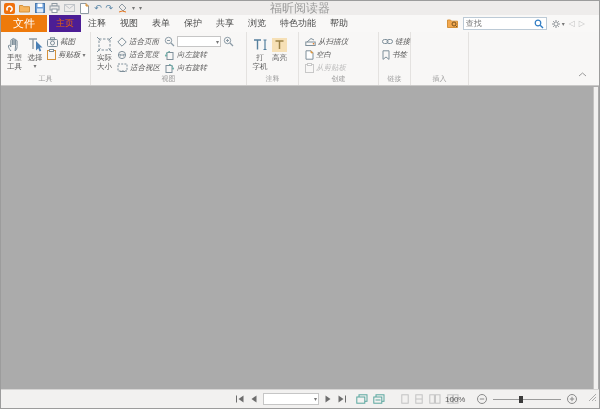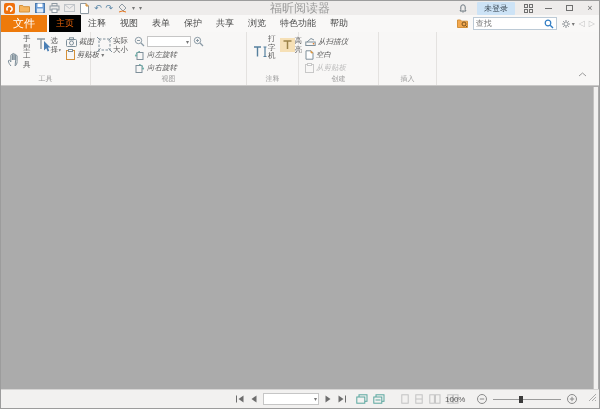--- a/index.html
+++ b/index.html
@@ -18,31 +18,31 @@
   .tb-right { margin-left:auto; display:flex; align-items:center; gap:9px; }
   .login-pill { background:#cde3f6; color:#3c4a56; font-size:8px; padding:1px 7px; border-radius:1px; }
   .wc { width:12px; height:10px; display:flex; align-items:center; justify-content:center; color:#6f6f6f; font-size:9px; }
   .wc-min-bar { width:7px; height:1px; background:#6f6f6f; }
   .wc-max-box { width:7px; height:6px; border:1px solid #6f6f6f; }
 
   
   .tabrow { position:absolute; top:14px; left:0; right:0; height:17px; background:#f9f8f7; display:flex; align-items:stretch; }
   .file-tab { background:#ee7a0b; color:#fff; font-size:11px; display:flex; align-items:center; padding:0 12px; margin-right:2px; }
   .tab { font-size:9px; color:#4a4a4a; display:flex; align-items:center; padding:0 7px; }
-  .tab.active { background:#000000; color:#e8630a;text-align:center; }
-  .tabrow-right { margin-left:auto; display:flex; align-items:center; gap:4px; padding-right:4px; }
+  .tab.active { background:#4c1d95; color:#e8630a;text-align:center; }
+  .tabrow-right { margin-left:auto; display:flex; align-items:center; gap:4px; padding-right:14px; }
   .search-box { width:84px; height:13px; background:#fff; border:1px solid #bccad6; display:flex; align-items:center; padding:0 2px; }
   .search-box input { border:none; outline:none; flex:1; min-width:0; font-size:8px; color:#555; background:transparent; font-family:inherit; }
   .nav-arrow { font-size:8px; color:#c2c2c2; }
 
   
   .ribbon { position:absolute; top:31px; left:0; right:0; height:54px; background:#f8f7f6; border-bottom:1px solid #c9c8c7; display:flex; }
   .rgroup { position:relative; border-right:1px solid #e4e2e0; padding:3px 3px 10px; display:flex; align-items:flex-start; }
   .glabel { position:absolute; bottom:1px; left:0; right:0; text-align:center; font-size:7px; color:#9b9b9b; }
-  .rbig { display:flex; flex-direction:row; align-items:flex-end; padding:0 2px;font-family:Liberation Mono, monospace; }
+  .rbig { display:flex; flex-direction:column; align-items:center; padding:0 2px; }
   .rbig .ric { height:19px; display:flex; align-items:center; justify-content:center; }
   .rlabel { font-size:7.5px; line-height:8.5px; color:#595959; text-align:center; white-space:pre-line; }
   .rcol { display:flex; flex-direction:column; }
   .rsmall { display:flex; align-items:center; gap:2px; height:13px; font-size:7.5px; color:#595959; white-space:nowrap;font-style:italic; }
   .dis { color:#bdbdbd !important; }
   .zcombo { width:44px; height:11px; background:#fff; border:1px solid #c6c6c6; display:flex; align-items:center; justify-content:flex-end; padding-right:1px; }
   .hl-chip { width:15px; height:14px; background:#f6e0b6; display:flex; align-items:center; justify-content:center; }
   .ribbon-collapse { position:absolute; right:12px; bottom:4px; }
 
   
@@ -109,44 +109,20 @@
       <div class="qat-ic">
         <svg width="10" height="10">
             <path d="M4,1 L8,5 L5,8 L1,4 z" fill="none" stroke="#8f9aa3"></path>
             <path d="M1,9 q3,-2 7,0" fill="none" stroke="#e8751a"></path>
           </svg>
       </div>
       <span class="tinycaret">▾</span>
       <span class="tinycaret">▾</span>
     </div>
     <div class="win-title">福昕阅读器</div>
-    <div class="tb-right">
-      <div>
-        <svg width="10" height="10">
-            <path d="M2,8 L8,8 L7.2,6.5 V4 a2.2,2.2 0 0 0 -4.4,0 V6.5 z" fill="none" stroke="#6f7a82"></path>
-            <path d="M4.2,8.7 a0.9,0.9 0 0 0 1.6,0" fill="none" stroke="#6f7a82"></path>
-          </svg>
-      </div>
-      <div class="login-pill">未登录</div>
-      <div>
-        <svg width="9" height="9">
-            <rect x="0.5" y="0.5" width="3" height="3" fill="none" stroke="#6f6f6f"></rect>
-            <rect x="5.5" y="0.5" width="3" height="3" fill="none" stroke="#6f6f6f"></rect>
-            <rect x="0.5" y="5.5" width="3" height="3" fill="none" stroke="#6f6f6f"></rect>
-            <rect x="5.5" y="5.5" width="3" height="3" fill="none" stroke="#6f6f6f"></rect>
-          </svg>
-      </div>
-      <div class="wc">
-          <div class="wc-min-bar"></div>
-        </div>
-      <div class="wc">
-          <div class="wc-max-box"></div>
-        </div>
-      <div class="wc">×</div>
-    </div>
   </div>
 
   <div class="tabrow">
     <div class="file-tab">文件</div>
     <div class="tab active">主页</div>
     <div class="tab">注释</div>
     <div class="tab">视图</div>
     <div class="tab">表单</div>
     <div class="tab">保护</div>
     <div class="tab">共享</div>
@@ -227,20 +203,42 @@
       <div class="rbig">
         <div class="ric">
           <svg width="17" height="17">
               <rect x="3" y="3" width="11" height="11" fill="none" stroke="#7e8f9a" stroke-dasharray="2.5,1.5"></rect>
               <path d="M1,1 L4.5,4.5 M16,1 L12.5,4.5 M1,16 L4.5,12.5 M16,16 L12.5,12.5" stroke="#7e8f9a" fill="none"></path>
             </svg>
         </div>
         <div class="rlabel">实际
 大小</div>
       </div>
+      <div class="rcol" style="margin-left:2px">
+        <div class="rsmall">
+          <svg width="10" height="10">
+              <polygon points="5,0.8 9.2,5 5,9.2 0.8,5" fill="none" stroke="#7e8f9a"></polygon>
+            </svg>
+          <span>适合页面</span>
+        </div>
+        <div class="rsmall">
+          <svg width="10" height="10">
+              <circle cx="5" cy="5" r="3.6" fill="none" stroke="#7e8f9a"></circle>
+              <path d="M2.6,5 H7.4 M3.8,3.8 L2.6,5 L3.8,6.2 M6.2,3.8 L7.4,5 L6.2,6.2" stroke="#7e8f9a" fill="none"></path>
+            </svg>
+          <span>适合宽度</span>
+        </div>
+        <div class="rsmall">
+          <svg width="11" height="9">
+              <rect x="1" y="1" width="9" height="7" fill="none" stroke="#7e8f9a" stroke-dasharray="2,1.2"></rect>
+              <path d="M3,8.5 L8,8.5" stroke="#7e8f9a"></path>
+            </svg>
+          <span>适合视区</span>
+        </div>
+      </div>
       <div class="rcol" style="margin-left:4px">
         <div class="rsmall">
           <svg width="11" height="11">
               <circle cx="4.5" cy="4.5" r="3.2" fill="none" stroke="#8a9aa5"></circle>
               <path d="M3,4.5 H6" stroke="#8a9aa5"></path>
               <path d="M7,7 L10,10" stroke="#8a9aa5" stroke-width="1.3"></path>
             </svg>
           <div class="zcombo">
             <span class="tinycaret">▾</span>
           </div>
@@ -316,20 +314,38 @@
               <rect x="0.5" y="1.5" width="8" height="8" fill="none" stroke="#c8c8c8"></rect>
               <rect x="2.5" y="0.5" width="4" height="2" fill="#fff" stroke="#c8c8c8"></rect>
             </svg>
           <span>从剪贴板</span>
         </div>
       </div>
       <div class="glabel">创建</div>
     </div>
 
 
+    <div class="rgroup" style="width:32px">
+      <div class="rcol">
+        <div class="rsmall">
+          <svg width="11" height="7">
+              <rect x="0.5" y="1.5" width="5.5" height="4" rx="2" fill="none" stroke="#7e8f9a"></rect>
+              <rect x="5" y="1.5" width="5.5" height="4" rx="2" fill="none" stroke="#7e8f9a"></rect>
+            </svg>
+          <span>链接</span>
+        </div>
+        <div class="rsmall">
+          <svg width="8" height="10">
+              <path d="M1,0.8 h6 v8.6 l-3,-2.4 l-3,2.4 z" fill="none" stroke="#7e8f9a"></path>
+            </svg>
+          <span>书签</span>
+        </div>
+      </div>
+      <div class="glabel">链接</div>
+    </div>
 
     <div class="rgroup" style="width:58px">
       <div class="glabel">插入</div>
     </div>
 
     <div style="flex:1; position:relative">
       <div class="ribbon-collapse">
         <svg width="9" height="5">
             <polyline points="1,4 4.5,1 8,4" fill="none" stroke="#9a9a9a"></polyline>
           </svg>

